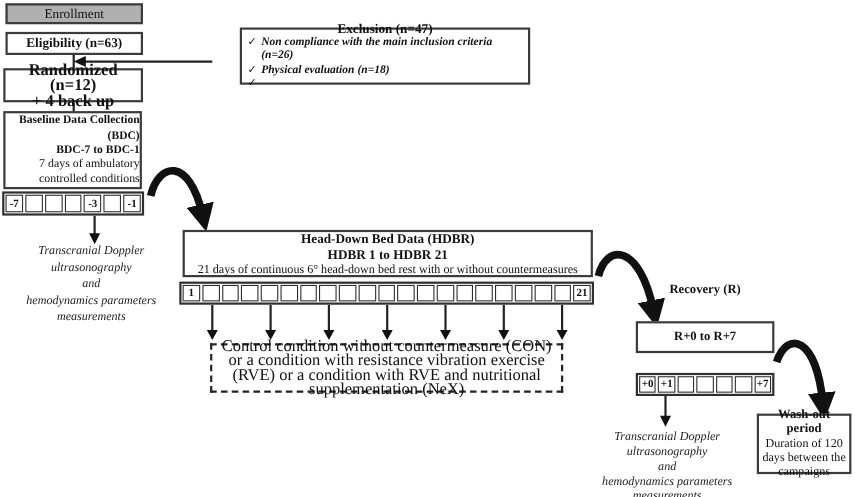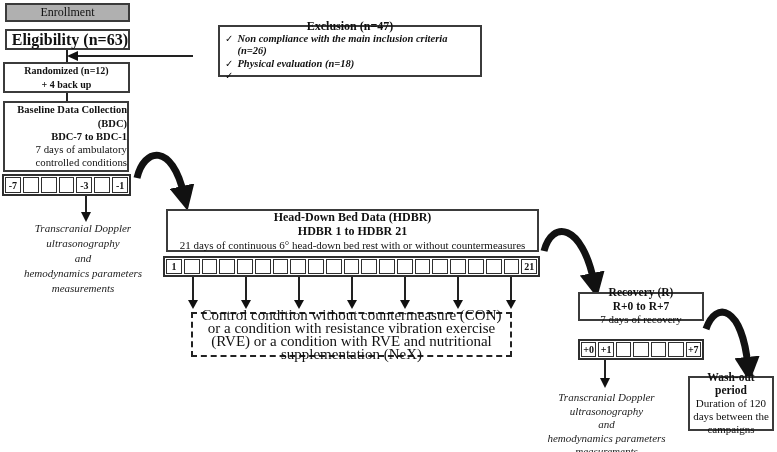--- a/index.html
+++ b/index.html
@@ -10,32 +10,32 @@
     color:var(--text,#111); overflow:hidden;
   }
   svg.connectors { position:absolute; left:0; top:0; z-index:0; }
   .box {
     position:absolute; border:2px solid var(--border,#3b3b3b); background:#fff;
     display:flex; flex-direction:column; justify-content:center; align-items:center;
     text-align:center; z-index:1;
   }
   .b  { font-weight:bold; }
   .box-enroll { left:5px; top:3px; width:125px; height:19px; background:var(--fill-header,#b0b0b0); font-weight:normal; font-size:12px; }
-  .box-elig   { left:5px; top:29px; width:125px; height:21px; font-weight:bold; font-size:16px;align-items:flex-end; }
+  .box-elig   { left:5px; top:29px; width:125px; height:21px; font-weight:bold; font-size:12px; }
   .box-excl   { left:193px; top:25px; width:264px; height:52px; align-items:stretch; justify-content:center; padding:1px 5px 2px;margin-left:25px; }
   .excl-title { text-align:center; font-weight:bold; font-size:12px; line-height:14px; }
   .excl-item  { display:flex; gap:4px; font-weight:bold; font-style:italic; font-size:10.5px; line-height:12.3px; text-align:left; }
   .excl-item .check { font-style:normal; font-weight:normal; font-size:10px; flex:0 0 auto; }
-  .box-rand   { left:3px; top:62px; width:127px; height:31px; font-weight:bold; font-size:10px; line-height:14px; }
+  .box-rand   { left:3px; top:62px; width:127px; height:31px; font-weight:bold; font-size:15px; line-height:14px; }
   .box-bdc    { left:3px; top:101px; width:126px; height:71px; font-size:10.5px; line-height:13.2px;align-items:flex-end; }
   .box-bdc .desc { font-size:10.8px; }
   .box-hdbr   { left:166px; top:209px; width:373px; height:43px; font-size:12px; line-height:14px; }
   .box-hdbr .desc { font-size:11px; font-weight:normal; }
   .box-cond   { left:191px; top:312px; width:321px; height:45px; border:2px dashed #232323; font-size:15px; line-height:13px; padding:3px 7px; }
-  .box-rec    { left:578px; top:292px; width:126px; height:29px; font-size:11.5px; line-height:13.5px; }
+  .box-rec    { left:578px; top:292px; width:126px; height:29px; font-size:11.5px; line-height:13.5px;gap:29px; }
   .box-rec .desc { font-weight:normal; font-size:11px; }
   .box-wash   { left:688px; top:376px; width:86px; height:55px; padding:1px 2px; font-size:11px; line-height:13px; }
   .box-wash .title { font-weight:bold; font-size:11.5px; }
   .row {
     position:absolute; border:2px solid #2f2f2f; background:#fff; padding:1px;
     display:flex; gap:2px; z-index:1;
   }
   .row-bdc { left:2px; top:174px; width:129px; height:22px; }
   .row-hdbr { left:163px; top:256px; width:377px; height:21px; }
   .row-rec { left:578px; top:339px; width:126px; height:21px; }

